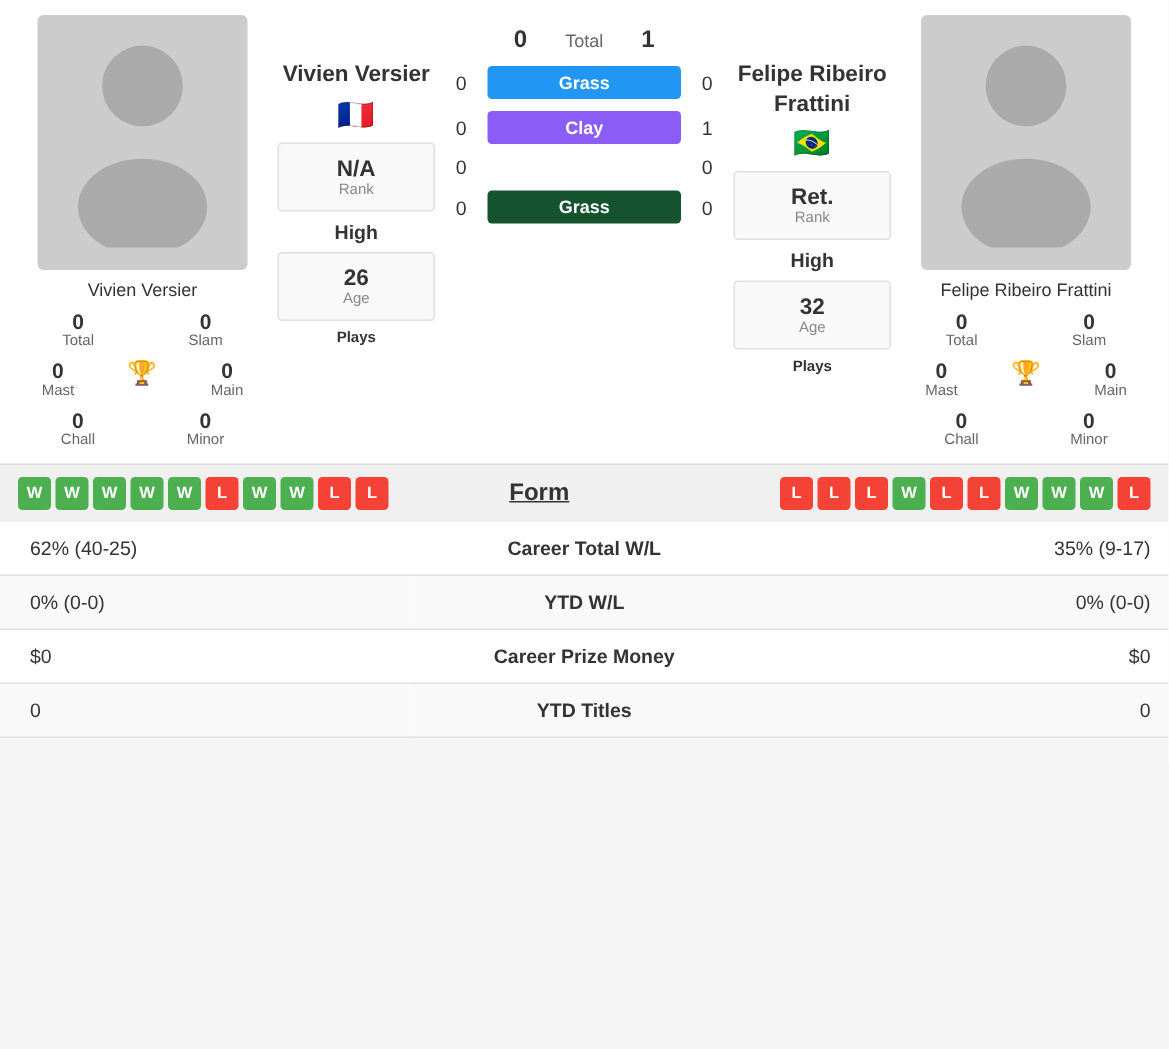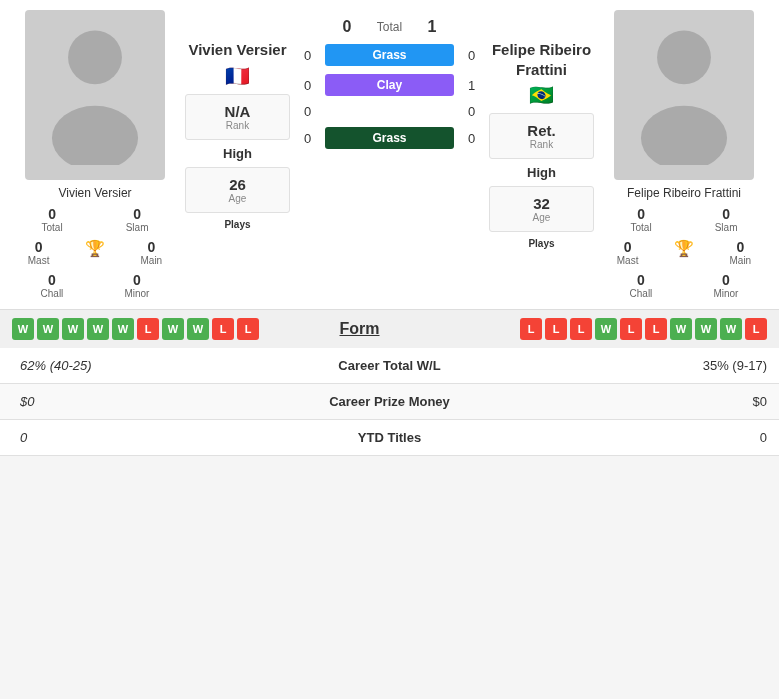--- a/index.html
+++ b/index.html
@@ -168,21 +168,20 @@
 
     .stats-table td {
       padding: 10px 12px;
       font-size: 13px;
     }
 
     .stats-table .left-val {
       text-align: left;
       width: 35%;
       padding-left: 20px;
-      font-style: italic;
     }
 
     .stats-table .center-label {
       text-align: center;
       font-weight: bold;
       width: 30%;
     }
 
     .stats-table .right-val {
       text-align: right;
@@ -499,20 +498,25 @@
         <div class="form-badge badge-l">L</div>
       </div>
   </div>
 
   <table class="stats-table">
     <tbody>
         <tr>
       <td class="left-val">62% (40-25)</td>
       <td class="center-label">Career Total W/L</td>
       <td class="right-val">35% (9-17)</td>
+    </tr>
+    <tr>
+      <td class="left-val">0% (0-0)</td>
+      <td class="center-label">YTD W/L</td>
+      <td class="right-val">0% (0-0)</td>
     </tr>
     <tr>
       <td class="left-val">$0</td>
       <td class="center-label">Career Prize Money</td>
       <td class="right-val">$0</td>
     </tr>
     <tr>
       <td class="left-val">0</td>
       <td class="center-label">YTD Titles</td>
       <td class="right-val">0</td>

